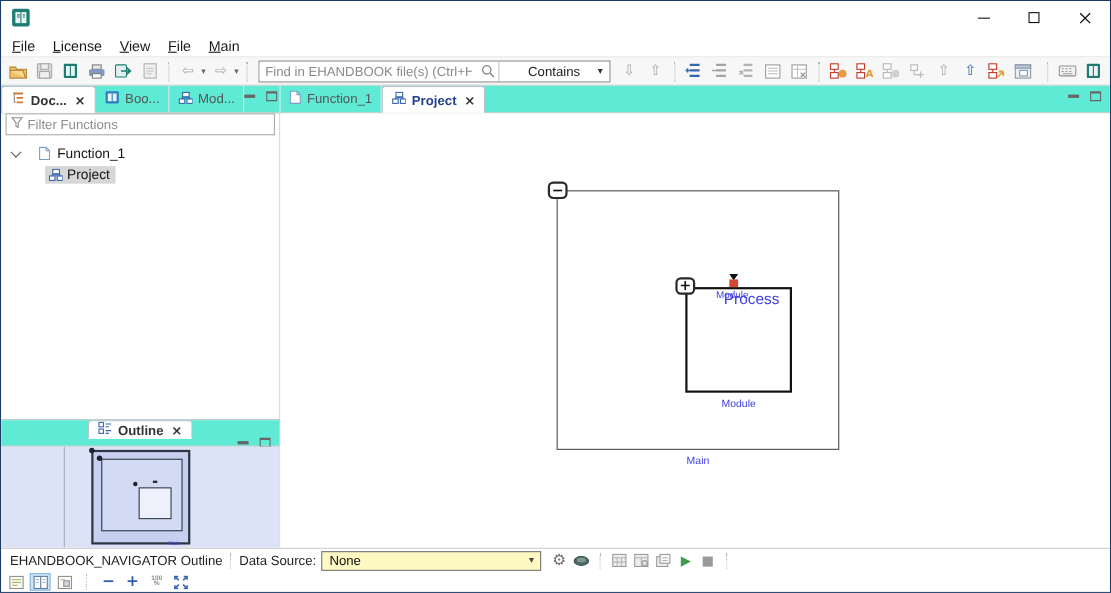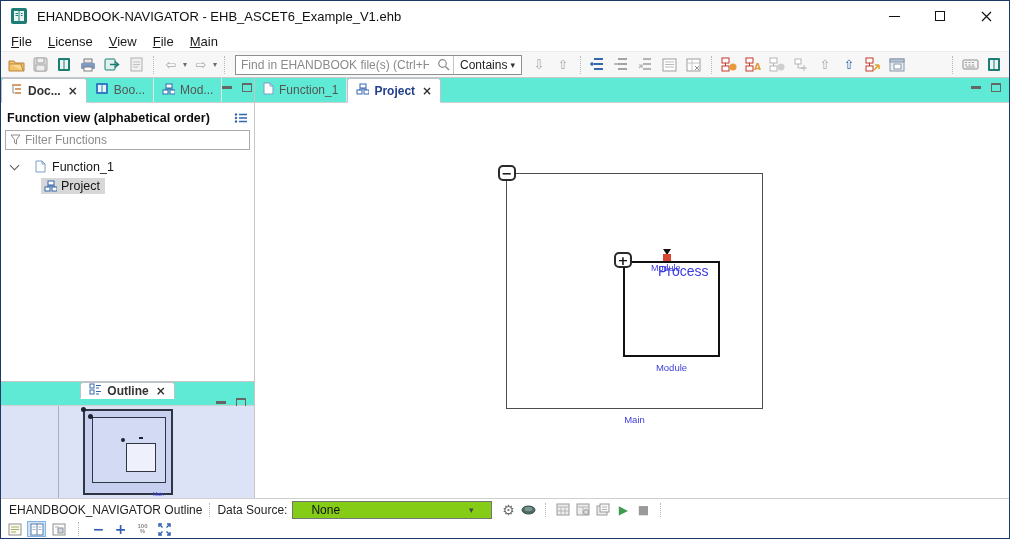--- a/index.html
+++ b/index.html
@@ -24,21 +24,21 @@
   .toolbar { position:absolute; top:50px; left:0; right:0; height:27px; background:#f7f7f7; border-top:1px solid #ececec; border-bottom:1px solid #c9c9c9; display:flex; align-items:center; padding:0 5px; gap:4px; }
   .tbtn { width:20px; height:20px; display:flex; align-items:center; justify-content:center; }
   .tsep { width:1px; height:18px; border-left:1px dotted #b9b9b9; margin:0 3px; }
   .glyph { font-family:"DejaVu Sans",sans-serif; }
   .arrow-gray { color:#a9a9a9; font-size:13px; }
   .mini-caret { color:#6b6b6b; font-size:8px; margin-left:-2px; }
   .find-combo { display:flex; align-items:center; height:20px; border:1px solid #8f8f8f; background:#fff; margin:0 3px; }
   .find-input { width:198px; height:16px; border:none; outline:none; font-size:12px; color:#444; padding:0 5px; font-family:"Liberation Sans",sans-serif; }
   .find-input::placeholder { color:#8a8a8a; opacity:1; }
   .combo-div { width:1px; height:18px; background:#c4c4c4; }
-  .contains-btn { display:flex; align-items:center; gap:3px; padding:0 6px; font-size:12px; color:#222; height:100%; }
+  .contains-btn { display:flex; align-items:center; gap:16px; padding:0 6px; font-size:12px; color:#222; height:100%;margin-left:20px; }
   .toolbar-spacer { flex:1; }
 
   
   .tabbar { height:25px; background:#5eead4; border-bottom:1px solid #cfcfcf; display:flex; align-items:center; }
   .tab { height:24px; display:flex; align-items:center; gap:5px; padding:0 8px; font-size:12px; color:#555; border-right:1px solid #e3e3e3; }
   .tab.active { height:25px; background:#fff; border:1px solid #bcc2cd; border-bottom:1px solid #fff; border-top-left-radius:3px; border-top-right-radius:3px; font-weight:bold; color:#333; margin-bottom:-1px; z-index:2; }
   .tab.active-editor { color:#24418e; }
   .tab-close { font-size:12px; color:#333; font-weight:bold; margin-left:2px; }
   .panel-winbtns { margin-left:auto; display:flex; align-items:center; gap:10px; padding:0 8px 6px 0; }
   .pb-min { width:10px; height:3px; border:1px solid #666; border-top-width:2px; display:block; }
@@ -81,21 +81,21 @@
   .module-label { position:absolute; left:368px; top:259px; width:97px; text-align:center; }
   .overlap-a { position:absolute; left:396px; top:160px; font-size:9px; }
   .overlap-b { position:absolute; left:403px; top:160px; font-size:14px; }
   .marker { position:absolute; left:407px; top:146px; width:10px; display:flex; flex-direction:column; align-items:center; z-index:2; }
   .marker-tri { width:0; height:0; border-left:4px solid transparent; border-right:4px solid transparent; border-top:6px solid #111; }
   .marker-box { width:8px; height:7px; background:#d74832; margin-top:-1px; }
 
   
   .statusbar { position:absolute; top:497px; left:0; right:0; height:22px; border-top:1px solid #cfcfcf; display:flex; align-items:center; padding-left:8px; font-size:12px; color:#1f1f1f; background:#fff; }
   .ssep { width:1px; height:14px; border-left:1px dotted #b9b9b9; margin:0 7px; }
-  .ds-select { width:200px; height:18px; border:1px solid #767676; background:#84cc16; display:flex; align-items:center; padding:0 18px; margin-left:5px; font-size:12px; color:#111;text-align:right; }
+  .ds-select { width:200px; height:18px; border:1px solid #767676; background:#fef9c3; display:flex; align-items:center; padding:0 6px; margin-left:5px; font-size:12px; color:#111;text-align:right; }
   .ds-caret { margin-left:auto; font-size:9px; color:#444; }
   .sicon { width:20px; height:18px; display:flex; align-items:center; justify-content:center; }
   .play-glyph { color:#3f9b4e; font-size:12px; }
   .stop-glyph { color:#9a9a9a; font-size:12px; }
   .gear-glyph { color:#6f6f6f; font-size:14px; }
 
   
   .bottombar { position:absolute; top:519px; left:0; right:0; height:18px; display:flex; align-items:center; padding-left:4px; gap:3px; background:#fff; }
   .bbtn { width:19px; height:16px; display:flex; align-items:center; justify-content:center; border:1px solid transparent; }
   .bbtn.selected { background:#cfe4f7; border:1px solid #84b4e0; }
@@ -108,21 +108,20 @@
 <div id="window">
 
   <div class="titlebar">
     <span class="app-icon">
       <svg width="18" height="18">
           <rect x="1" y="1" width="16" height="16" rx="2" fill="#1d7c74"></rect>
           <rect x="4" y="4" width="10" height="10" fill="#eaf4f2"></rect>
           <path d="M9 4 v10 M5.5 6.5 h2.5 M5.5 8.5 h2.5 M10.8 6.5 h1.8 M10.8 8.5 h1.8" stroke="#1d7c74" stroke-width="1" fill="none"></path>
         </svg>
     </span>
-    <span class="title-text">EHANDBOOK-NAVIGATOR - EHB_ASCET6_Example_V1.ehb</span>
     <div class="win-controls">
       <span class="win-btn">
           <span class="wb-min"></span>
         </span>
       <span class="win-btn">
           <span class="wb-max"></span>
         </span>
       <span class="win-btn">
         <svg width="11" height="11">
             <path d="M1 1 L10 10 M10 1 L1 10" stroke="#111" stroke-width="1.2"></path>
@@ -345,31 +344,20 @@
             </svg>
         </span>
         <span>Mod...</span>
       </span>
       <span class="panel-winbtns">
         <span class="pb-min"></span>
         <span class="pb-max"></span>
       </span>
     </div>
 
-    <div class="fv-header">
-      <span>Function view (alphabetical order)</span>
-      <span class="fv-sort">
-        <svg width="14" height="12">
-            <path d="M5 2.5 h8 M5 6 h8 M5 9.5 h8" stroke="#3566b0" stroke-width="1.4"></path>
-            <circle cx="2" cy="2.5" r="1.2" fill="#3566b0"></circle>
-            <circle cx="2" cy="6" r="1.2" fill="#3566b0"></circle>
-            <circle cx="2" cy="9.5" r="1.2" fill="#3566b0"></circle>
-          </svg>
-      </span>
-    </div>
 
     <div class="filter-box">
       <span>
         <svg width="11" height="11">
             <path d="M1 1 h9 L6.5 5.5 V10 l-2 -1.2 V5.5 Z" fill="none" stroke="#8d8d8d"></path>
           </svg>
       </span>
       <input class="filter-input" placeholder="Filter Functions" style="">
     </div>
 

